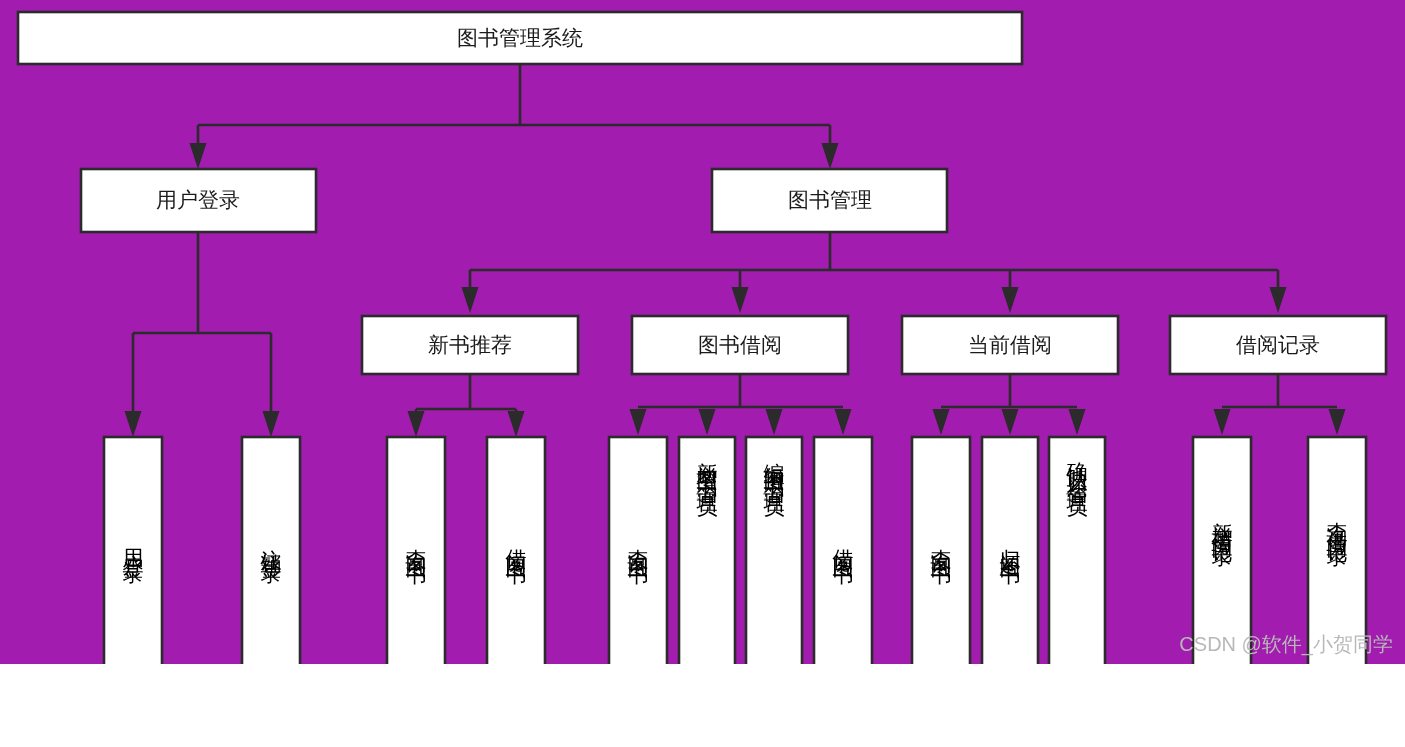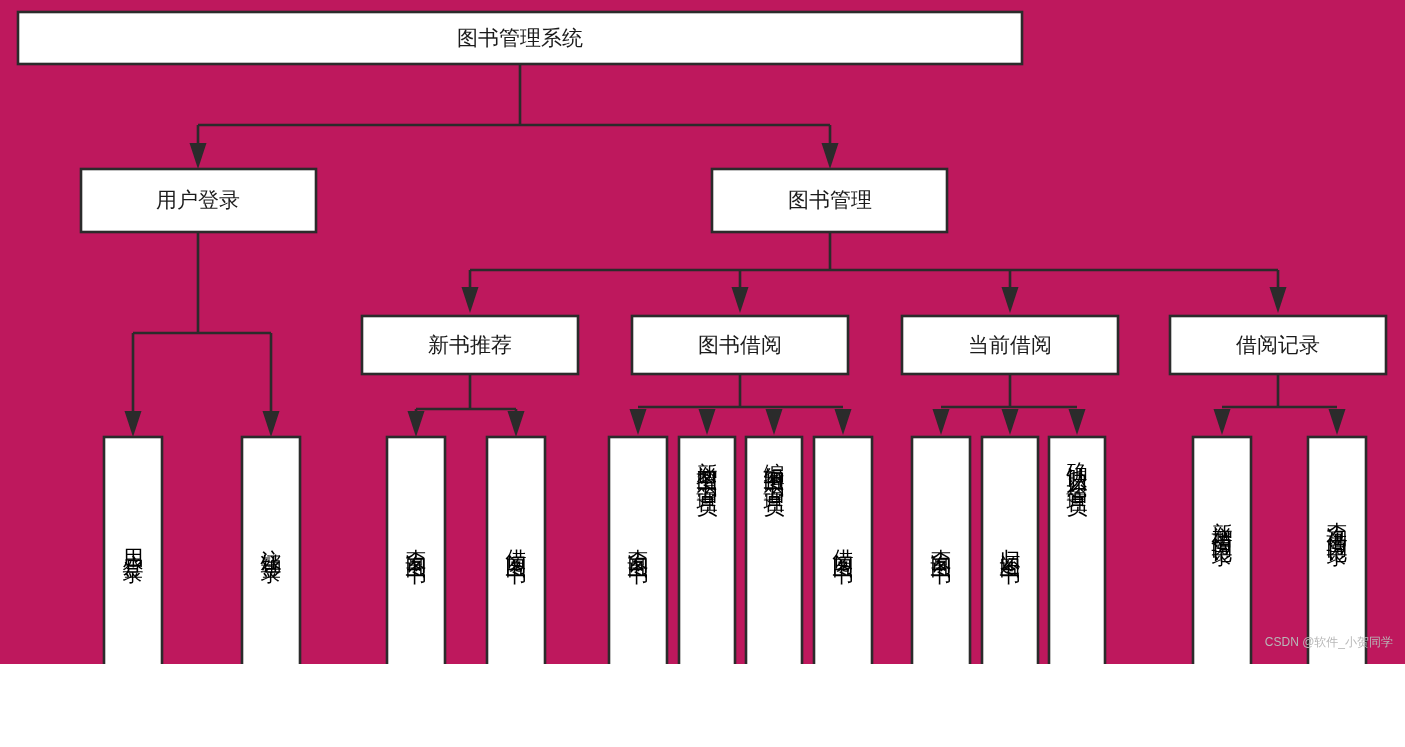--- a/index.html
+++ b/index.html
@@ -7,21 +7,21 @@
     padding: 0;
     background: #ffffff;
   }
   body {
     font-family: "Liberation Sans", "DejaVu Sans", sans-serif;
   }
   #canvas {
     position: relative;
     width: 1405px;
     height: 664px;
-    background: #be185d;
+    background: #a21caf;
     overflow: hidden;
   }
   #diagram-svg {
     position: absolute;
     left: 0;
     top: 0;
     width: 1405px;
     height: 747px;
   }
   .node-box {
@@ -50,23 +50,23 @@
     font-family: "Liberation Sans", "DejaVu Sans", sans-serif;
     font-size: 21px;
     fill: #1b1b1b;
     writing-mode: vertical-rl;
     text-orientation: upright;
     letter-spacing: 5px;
   }
   .watermark {
     position: absolute;
     right: 12px;
-    bottom: 13px;
-    font-family: "Liberation Sans", "DejaVu Sans", sans-serif;
-    font-size: 12px;
+    bottom: 6px;
+    font-family: "Liberation Sans", "DejaVu Sans", sans-serif;
+    font-size: 20px;
     color: #b8b8b8;
     white-space: nowrap;
     user-select: none;
   }
 </style>
 </head>
 <body>
 
 <div id="canvas">
 

